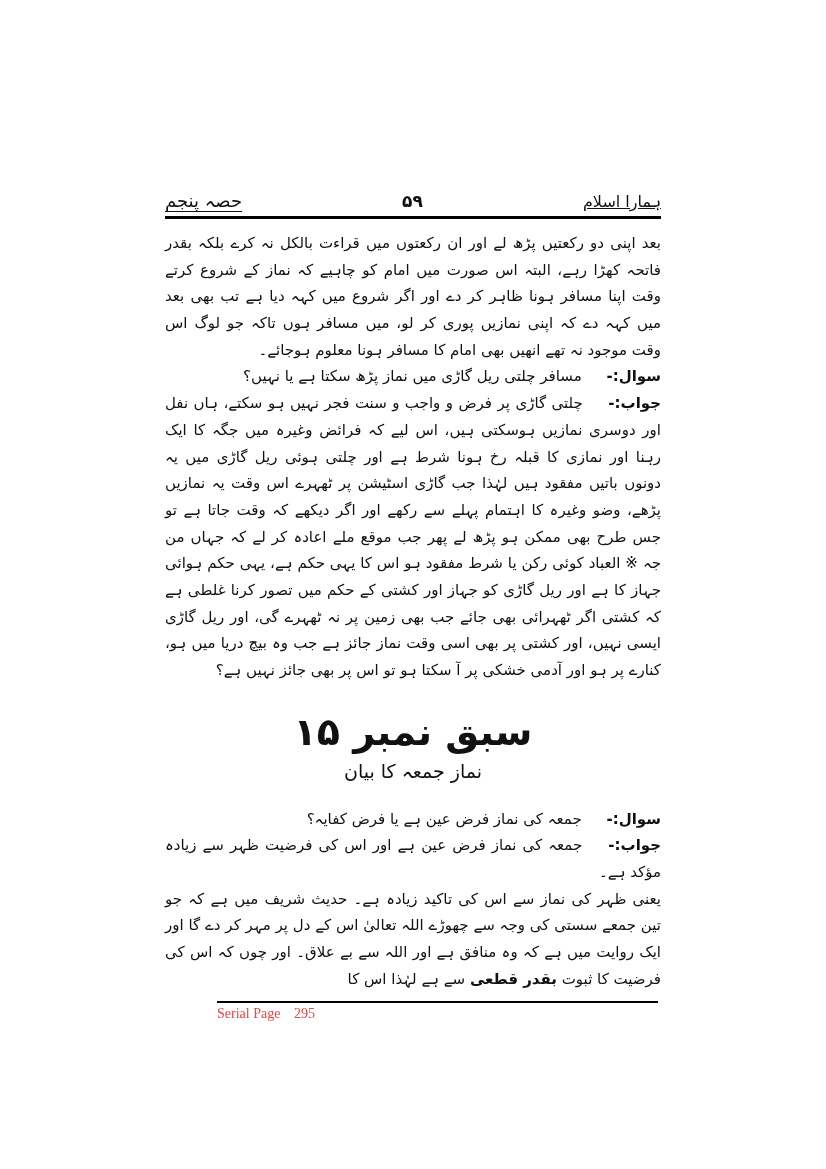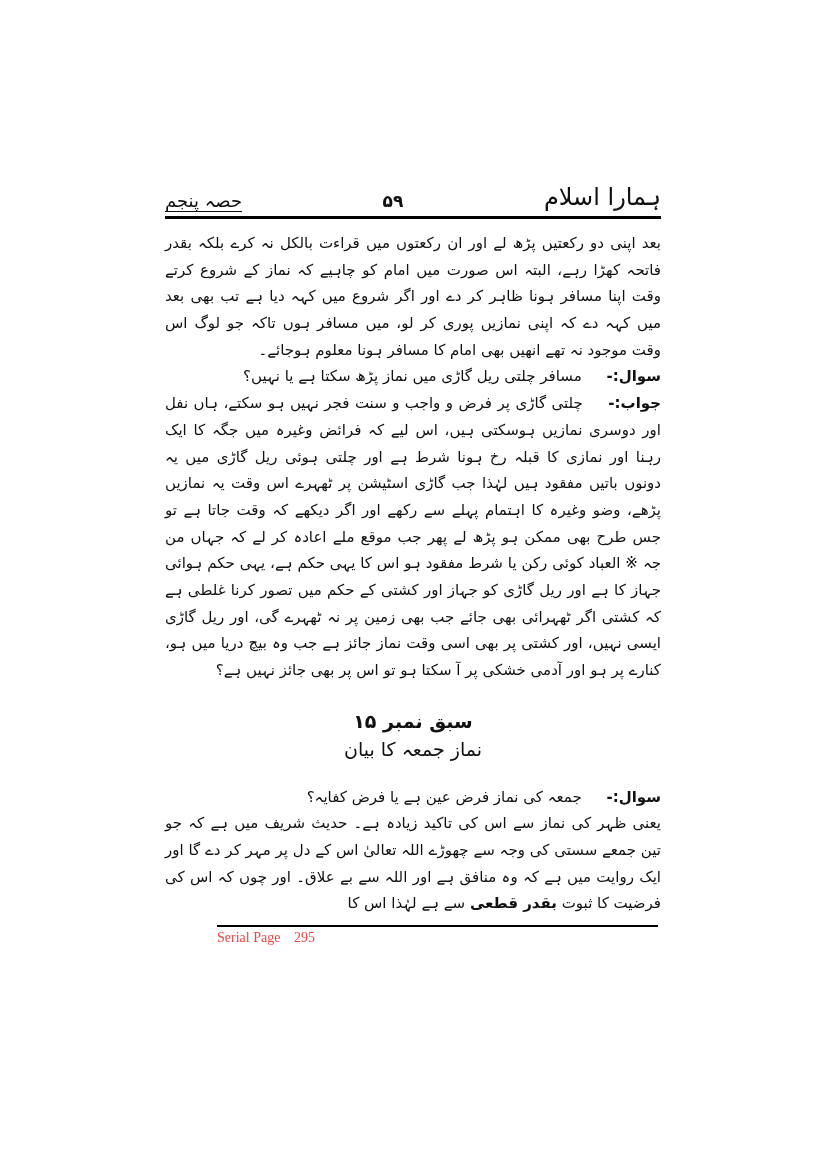--- a/index.html
+++ b/index.html
@@ -27,21 +27,22 @@
     unicode-bidi: embed;
   }
   
   .page-header {
     display: flex;
     justify-content: space-between;
     align-items: flex-end;
     font-size: 17px;
   }
   .book-title {
-    font-size: 24px;
+    font-size: 16px;
+    text-decoration: underline;
   }
   .page-number {
     font-weight: bold;
     font-size: 17px;
     letter-spacing: 1px;
     margin-top: 8px;
   }
   .part-title {
     font-weight: normal;
     font-size: 18px;
@@ -65,21 +66,21 @@
     font-weight: bold;
     margin-left: 20px;
   }
   .bold-phrase {
     font-weight: bold;
   }
   
   .lesson-heading {
     margin: 26px 0 6px 0;
     text-align: center;
-    font-size: 19px;
+    font-size: 38px;
     font-weight: bold;
   }
   .lesson-subheading {
     margin: 0 0 24px 0;
     text-align: center;
     font-size: 19px;
     font-weight: normal;
   }
   
   .footer {
@@ -124,20 +125,24 @@
 
     <h1 class="lesson-heading urdu">سبق نمبر ۱۵</h1>
 
     <h2 class="lesson-subheading urdu">نماز جمعہ کا بیان</h2>
 
     <p class="body-text urdu">
       <strong class="qa-label">سوال:-</strong>
       <span>جمعہ کی نماز فرض عین ہے یا فرض کفایہ؟</span>
     </p>
 
+    <p class="body-text urdu">
+      <strong class="qa-label">جواب:-</strong>
+      <span>جمعہ کی نماز فرض عین ہے اور اس کی فرضیت ظہر سے زیادہ مؤکد ہے۔</span>
+    </p>
 
     <p class="body-text urdu"><span>یعنی ظہر کی نماز سے اس کی تاکید زیادہ ہے۔ حدیث شریف میں ہے کہ جو تین جمعے سستی کی وجہ سے چھوڑے اللہ تعالیٰ اس کے دل پر مہر کر دے گا اور ایک روایت میں ہے کہ وہ منافق ہے اور اللہ سے بے علاق۔ اور چوں کہ اس کی فرضیت کا ثبوت </span><strong class="bold-phrase">بقدر قطعی</strong><span> سے ہے لہٰذا اس کا</span></p>
 
     <div class="footer">
       <span>Serial Page</span>
       <span class="num">295</span>
     </div>
 
   </div>
 </div>

